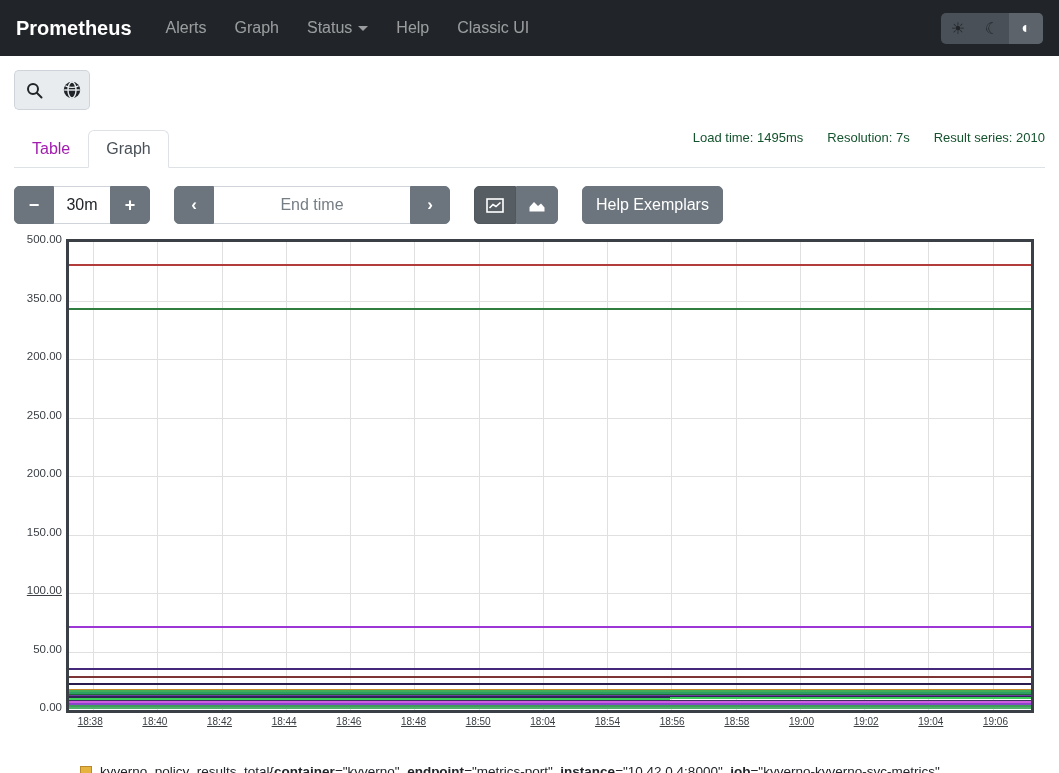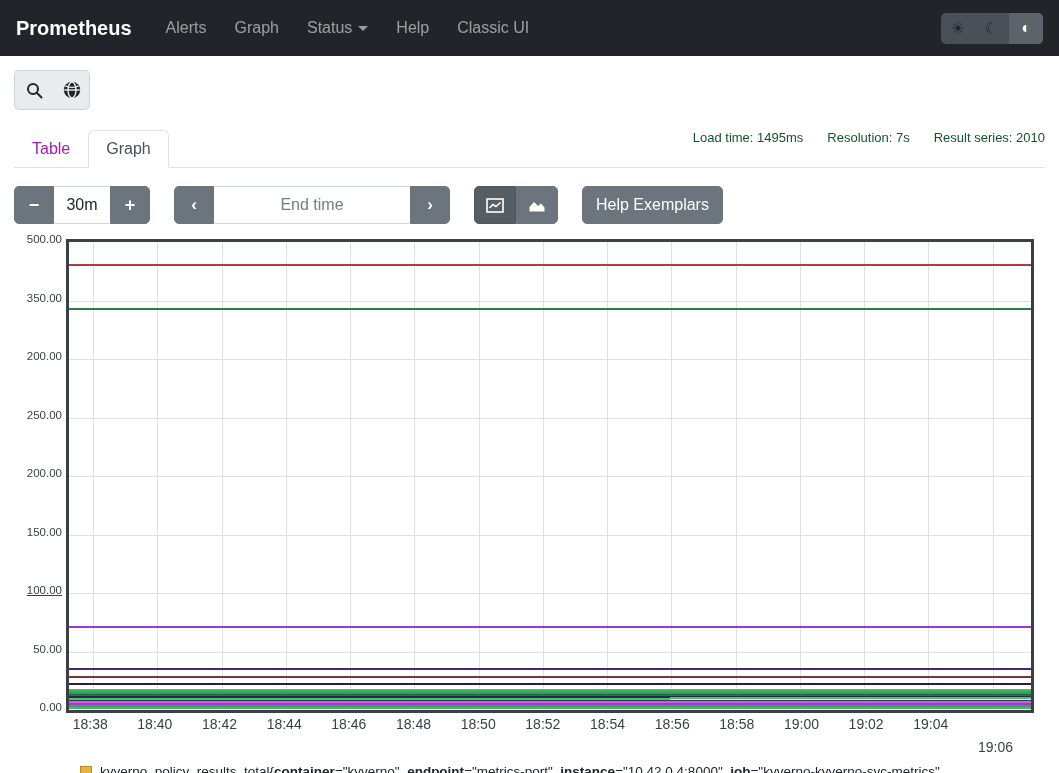--- a/index.html
+++ b/index.html
@@ -63,21 +63,21 @@
   
   .chart { position:relative; margin:12px 0 0 14px; height:500px; }
   .yaxis { position:absolute; left:0; top:0; width:50px; height:474px; }
   .ylabel { position:absolute; right:2px; transform:translateY(-50%); font-size:11.5px; color:#3a3f44; }
   .plot { position:absolute; left:52px; top:3px; width:968px; height:474px;
     border:3px solid #3b4046; background:#fff; }
   .gridline-h { position:absolute; left:0; width:100%; height:1px; background:#e0e0e0; }
   .gridline-v { position:absolute; top:0; height:100%; width:1px; background:#e0e0e0; }
   .series-line { position:absolute; height:2px; }
   .xaxis { position:absolute; left:52px; top:480px; width:968px; height:20px; }
-  .xlabel { position:absolute; transform:translateX(-50%); font-size:14px; color:#3a3f44; }
+  .xlabel { position:absolute; transform:translateX(-50%); font-size:10px; color:#3a3f44;text-decoration:underline; }
 
   
   .legend { margin:26px 0 0 100px; width:880px; font-size:13.5px; line-height:20px;
     position:relative; color:#212529; }
   .swatch { position:absolute; left:-20px; top:4px; width:12px; height:12px;
     background:#e6b33f; border:1px solid #b9892b; }
   .legend b { font-weight:700; }
 </style>
 </head>
 <body>
@@ -214,27 +214,27 @@
       <div class="series-line" style="background: rgb(82, 176, 106); top: 99.625%; margin-top: -1px; left: 0%; width: 100%;"></div>
     </div>
   <div class="xaxis">
       <div class="xlabel" style="left: 2.5%;">18:38</div>
       <div class="xlabel" style="left: 9.18%;">18:40</div>
       <div class="xlabel" style="left: 15.86%;">18:42</div>
       <div class="xlabel" style="left: 22.54%;">18:44</div>
       <div class="xlabel" style="left: 29.22%;">18:46</div>
       <div class="xlabel" style="left: 35.9%;">18:48</div>
       <div class="xlabel" style="left: 42.58%;">18:50</div>
-      <div class="xlabel" style="left: 49.26%;">18:52</div>
+      <div class="xlabel" style="left: 49.26%;">18:04</div>
       <div class="xlabel" style="left: 55.94%;">18:54</div>
       <div class="xlabel" style="left: 62.62%;">18:56</div>
       <div class="xlabel" style="left: 69.3%;">18:58</div>
       <div class="xlabel" style="left: 75.98%;">19:00</div>
       <div class="xlabel" style="left: 82.66%;">19:02</div>
       <div class="xlabel" style="left: 89.34%;">19:04</div>
-      <div class="xlabel" style="left: 96.02%; margin-top: 23px;">19:06</div>
+      <div class="xlabel" style="left: 96.02%;">19:06</div>
     </div>
 </div>
 
 <div class="legend">
   <span class="swatch" style="background: rgb(230, 179, 63);"></span>
   <span id="legend-text">kyverno_policy_results_total{<b>container</b>="kyverno", <b>endpoint</b>="metrics-port", <b>instance</b>="10.42.0.4:8000", <b>job</b>="kyverno-kyverno-svc-metrics", ="kyverno", ="kyverno-kyverno-5c4f94854b-fgqg6", ="false", ="require-drop-all-capabilities", ="pass", ="medium", ="cluster", ="audit", ="Pod", ="default", ="require-drop-all-capabilities", ="pass", ="validate"}</span>
 </div>
 
 </body></html>

